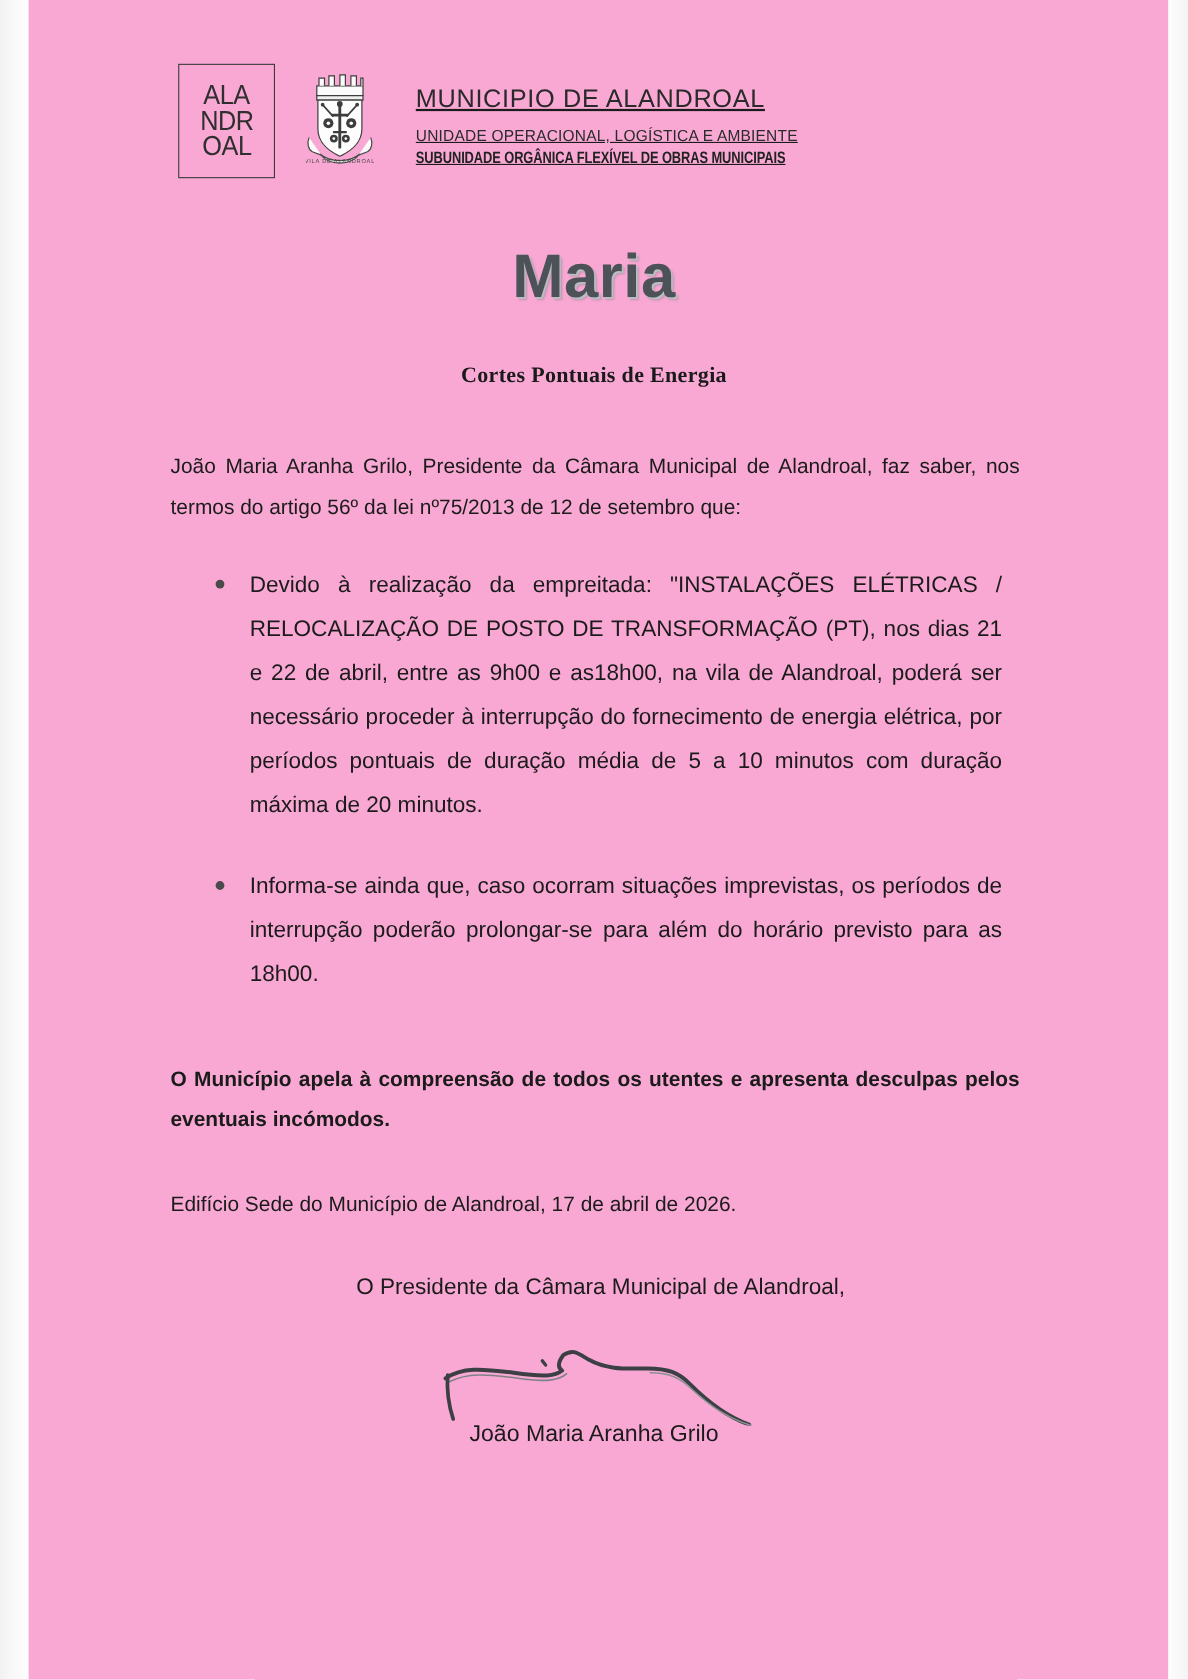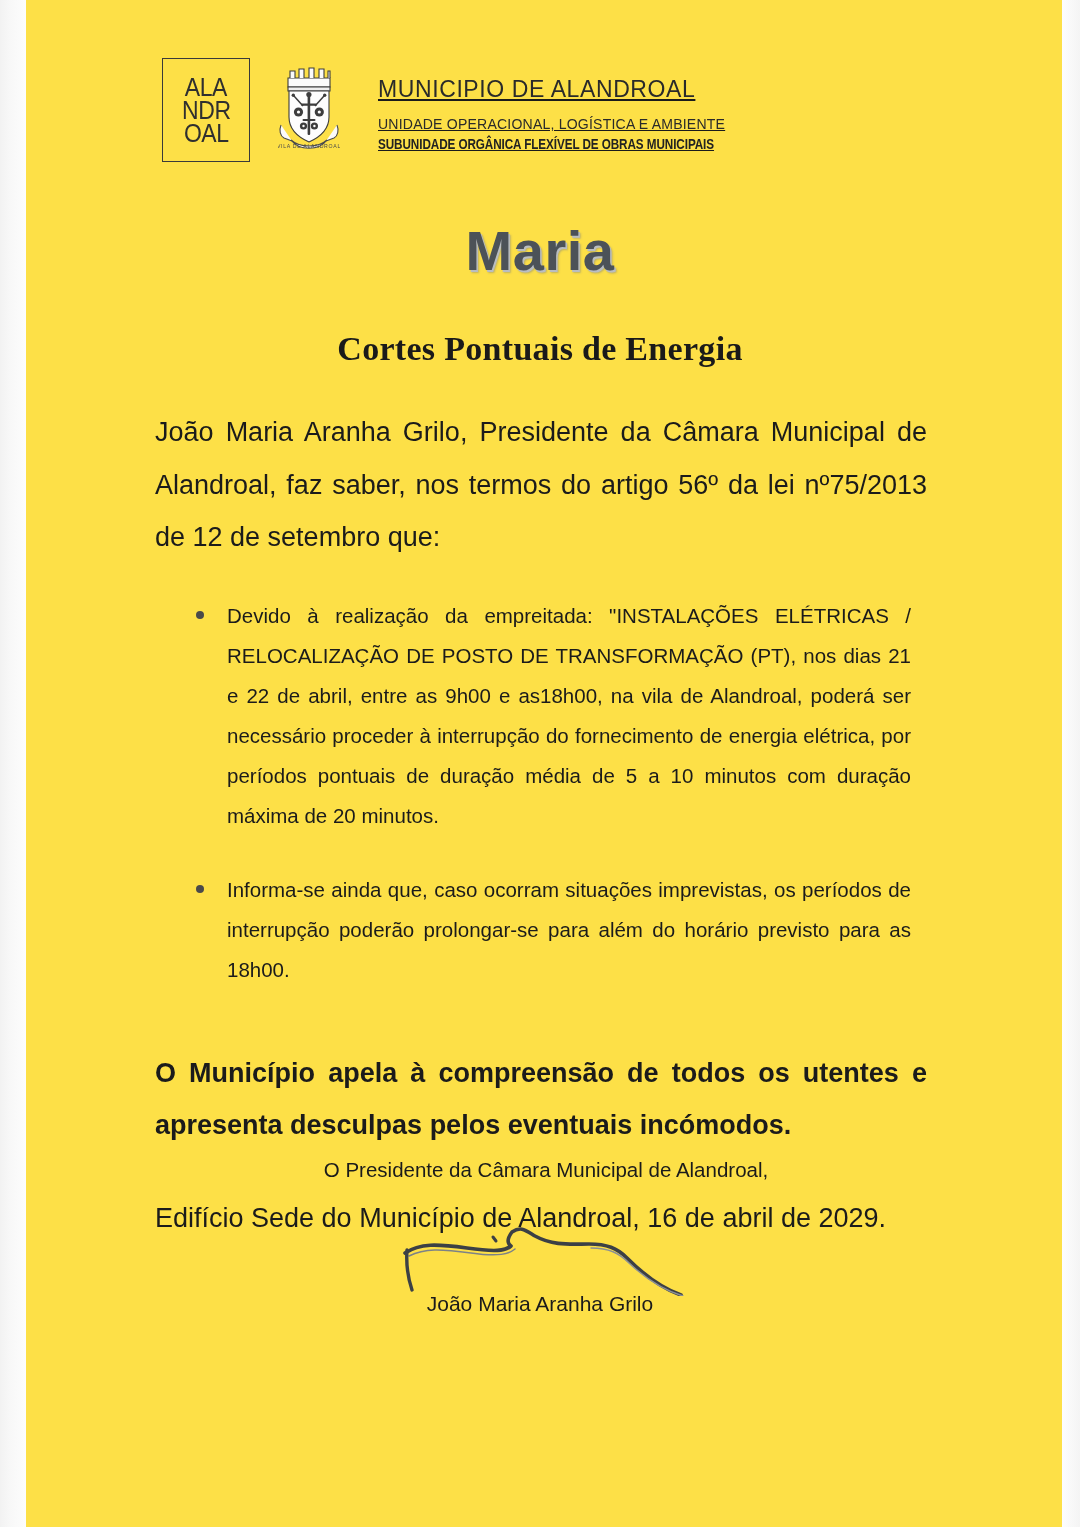--- a/index.html
+++ b/index.html
@@ -6,21 +6,21 @@
   html, body {
     margin: 0;
     padding: 0;
     background: #ffffff;
   }
   .page {
     position: relative;
     width: 1080px;
     height: 1527px;
     margin: 0 auto;
-    background: #fde047;
+    background: #f9a8d4;
     box-sizing: border-box;
     overflow: hidden;
     font-family: "Liberation Sans", sans-serif;
     color: #1b1b1b;
   }
   
   .scan-edge {
     position: absolute;
     top: 0; left: 0;
     width: 26px; height: 100%;
@@ -112,35 +112,35 @@
     letter-spacing: 0.5px;
     text-shadow: 1.5px 1.5px 0 #b9bdc1, 2.5px 2.5px 2px rgba(120,125,130,0.45);
   }
   .subtitle {
     position: absolute;
     top: 330px;
     left: 0;
     width: 100%;
     text-align: center;
     font-family: "Liberation Serif", serif;
-    font-size: 34px;
+    font-size: 20px;
     font-weight: bold;
     color: #1a1a1a;
     letter-spacing: 0.3px;
   }
 
   
   .body-wrap {
     position: absolute;
     top: 406px;
     left: 155px;
     width: 772px;
   }
   .para {
-    font-size: 27px;
+    font-size: 19px;
     line-height: 1.95;
     text-align: justify;
     text-justify: inter-word;
     color: #1b1b1b;
   }
   .bullets {
     margin: 32px 16px 0 0;
     padding: 0;
     list-style: none;
   }
@@ -270,21 +270,21 @@
         <span>Devido à realização da empreitada: "INSTALAÇÕES ELÉTRICAS / RELOCALIZAÇÃO DE POSTO DE TRANSFORMAÇÃO (PT), nos dias 21 e 22 de abril, entre as 9h00 e as18h00, na vila de Alandroal, poderá ser necessário proceder à interrupção do fornecimento de energia elétrica, por períodos pontuais de duração média de 5 a 10 minutos com duração máxima de 20 minutos.</span>
       </li>
       <li class="bullet-item">
         <span class="bullet-dot"></span>
         <span>Informa-se ainda que, caso ocorram situações imprevistas, os períodos de interrupção poderão prolongar-se para além do horário previsto para as 18h00.</span>
       </li>
     </ul>
 
     <div class="para para-gap">O Município apela à compreensão de todos os utentes e apresenta desculpas pelos eventuais incómodos.</div>
 
-    <div class="para para-gap2">Edifício Sede do Município de Alandroal, 16 de abril de 2029.</div>
+    <div class="para para-gap2">Edifício Sede do Município de Alandroal, 17 de abril de 2026.</div>
   </div>
 
   <div class="sig-block">
     <div class="sig-role">O Presidente da Câmara Municipal de Alandroal,</div>
 
     <div class="sig-mark">
       <svg width="330" height="100" viewBox="0 0 330 100" aria-hidden="true">
 
         <path d="M30 57 C45 47 62 48 92 52 C120 56 130 55 136 50
                  C133 48 131 44 137 36 C146 30 150 34 160 40

